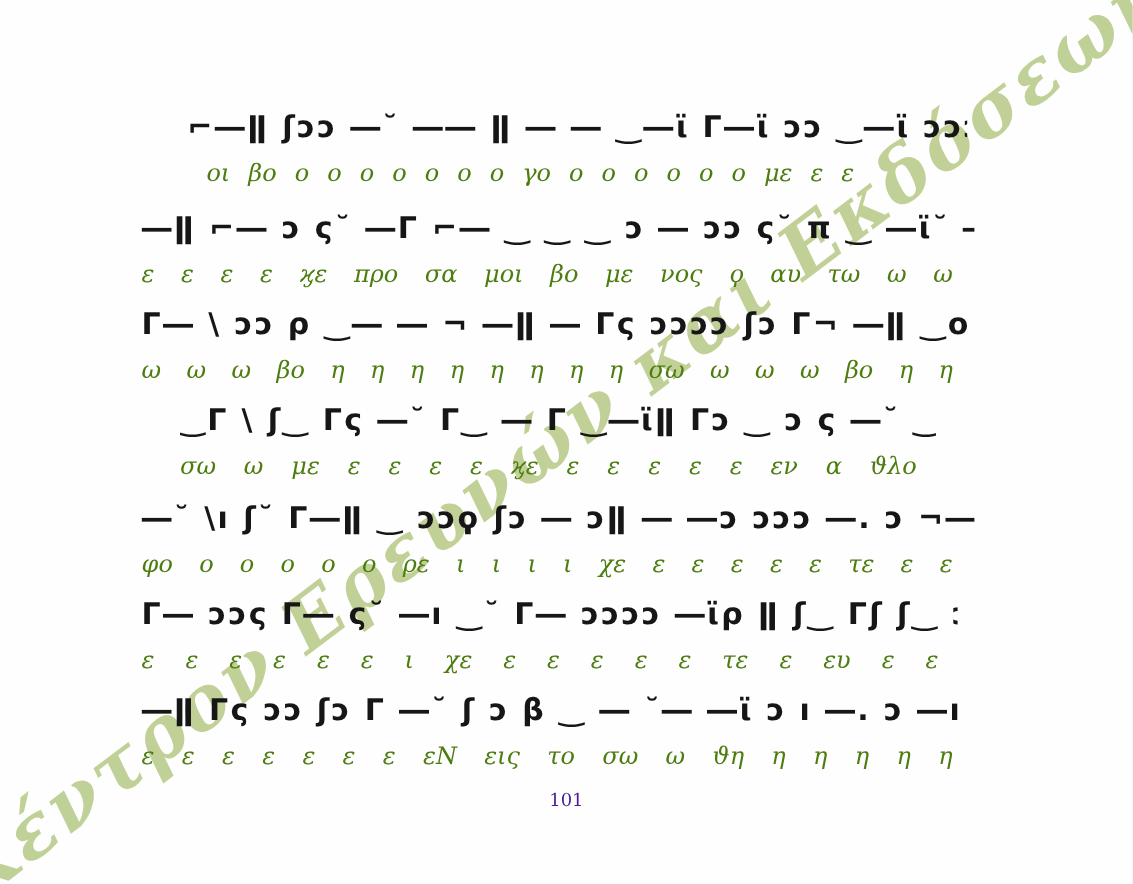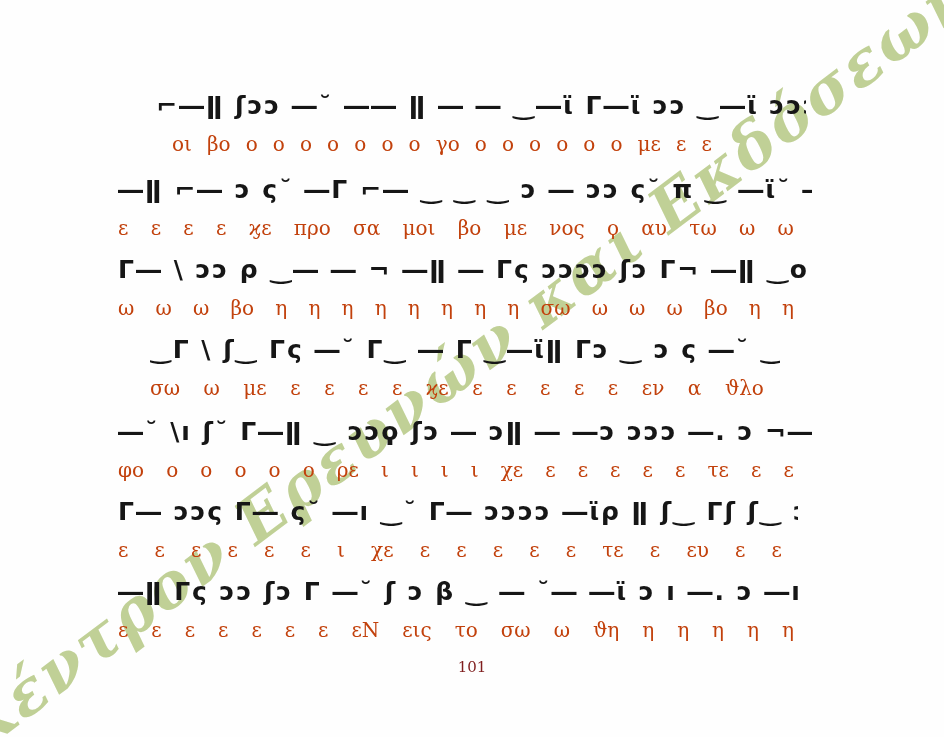--- a/index.html
+++ b/index.html
@@ -42,43 +42,44 @@
     overflow:hidden;
     text-align:justify;
     text-align-last:justify;
   }
   
   .lyrics{
     display:flex;
     justify-content:space-between;
     width:676px;
     font-family:"DejaVu Serif", serif;
+    font-style:italic;
     font-size:20px;
-    color:#c2410c;
+    color:#4d7c0f;
     line-height:24px;
   }
   .lyrics span{white-space:nowrap;}
   
   .system:nth-child(1){top:84px;  left:156px;width:650px;}
   .system:nth-child(1) .lyrics{margin-left:16px;width:540px;}
   .system:nth-child(2){top:168px;}
   .system:nth-child(3){top:248px;}
   .system:nth-child(4){top:328px; left:150px;width:630px;}
   .system:nth-child(4) .lyrics{width:614px;}
   .system:nth-child(5){top:410px;}
   .system:nth-child(6){top:490px;width:680px;}
   .system:nth-child(6) .lyrics{width:664px;}
   .system:nth-child(7){top:570px;}
   .page-number{
     position:absolute;
     top:658px;left:0;width:944px;
     text-align:center;
     font-family:"DejaVu Serif", serif;
     font-size:15px;
-    color:#7f1d1d;
+    color:#4c1d95;
     z-index:2;
   }
 </style>
 </head>
 <body>
 
 <div class="page">
   <div class="watermark">Κέντρον Ερευνών και Εκδόσεων</div>
 
   <div id="systems">

